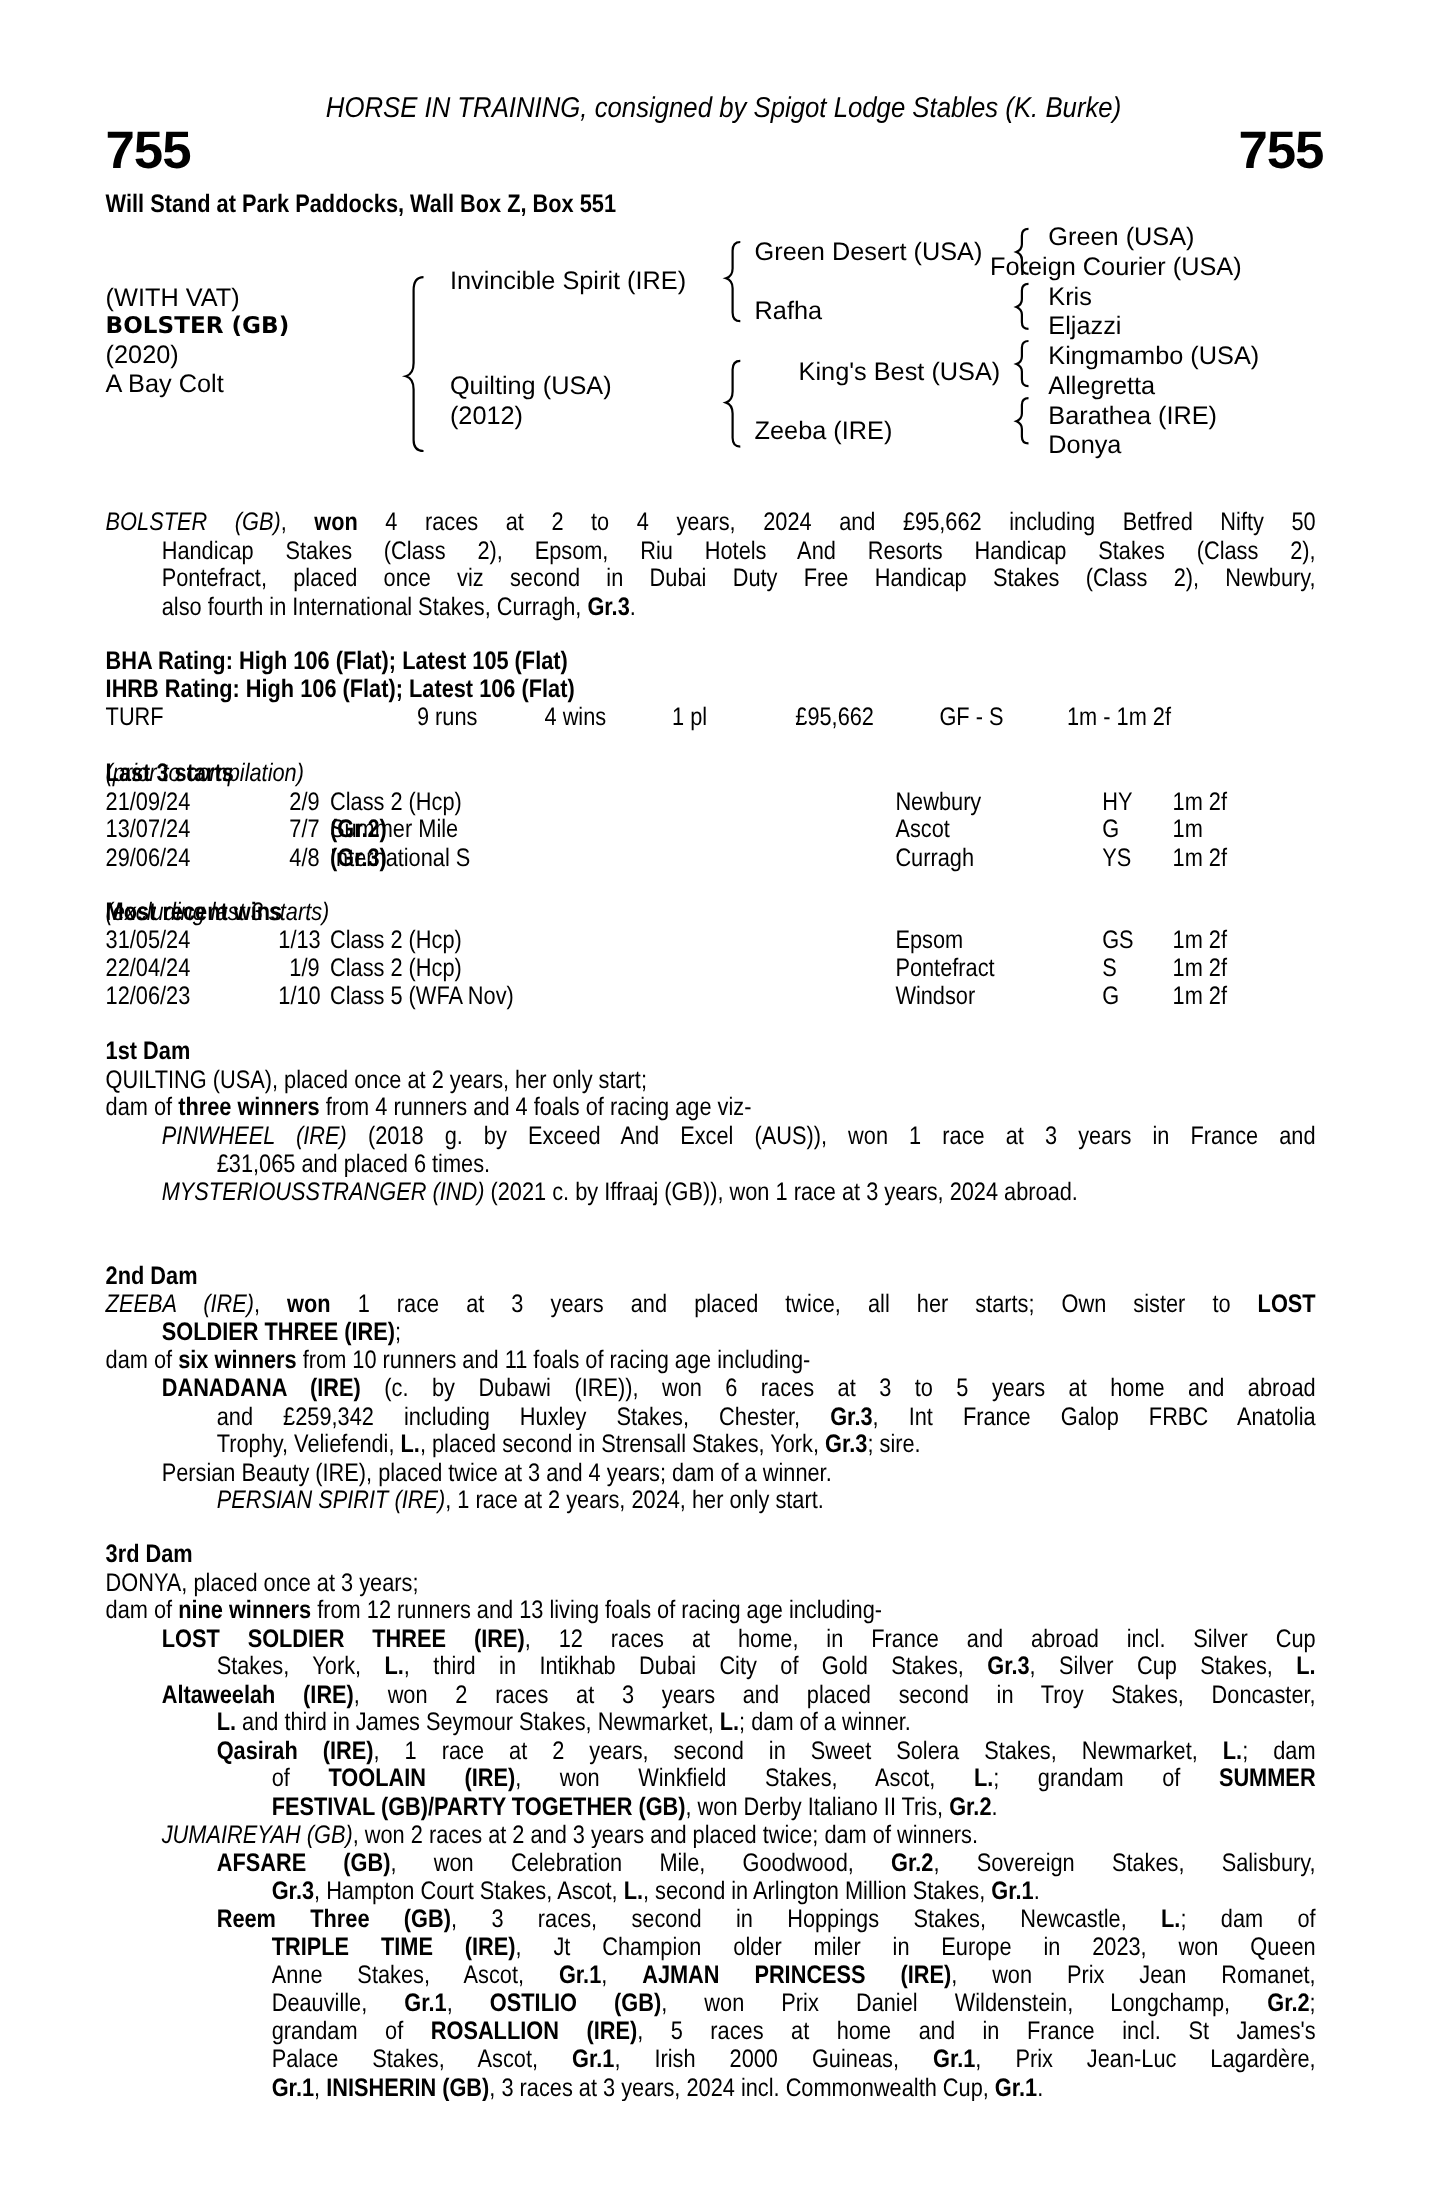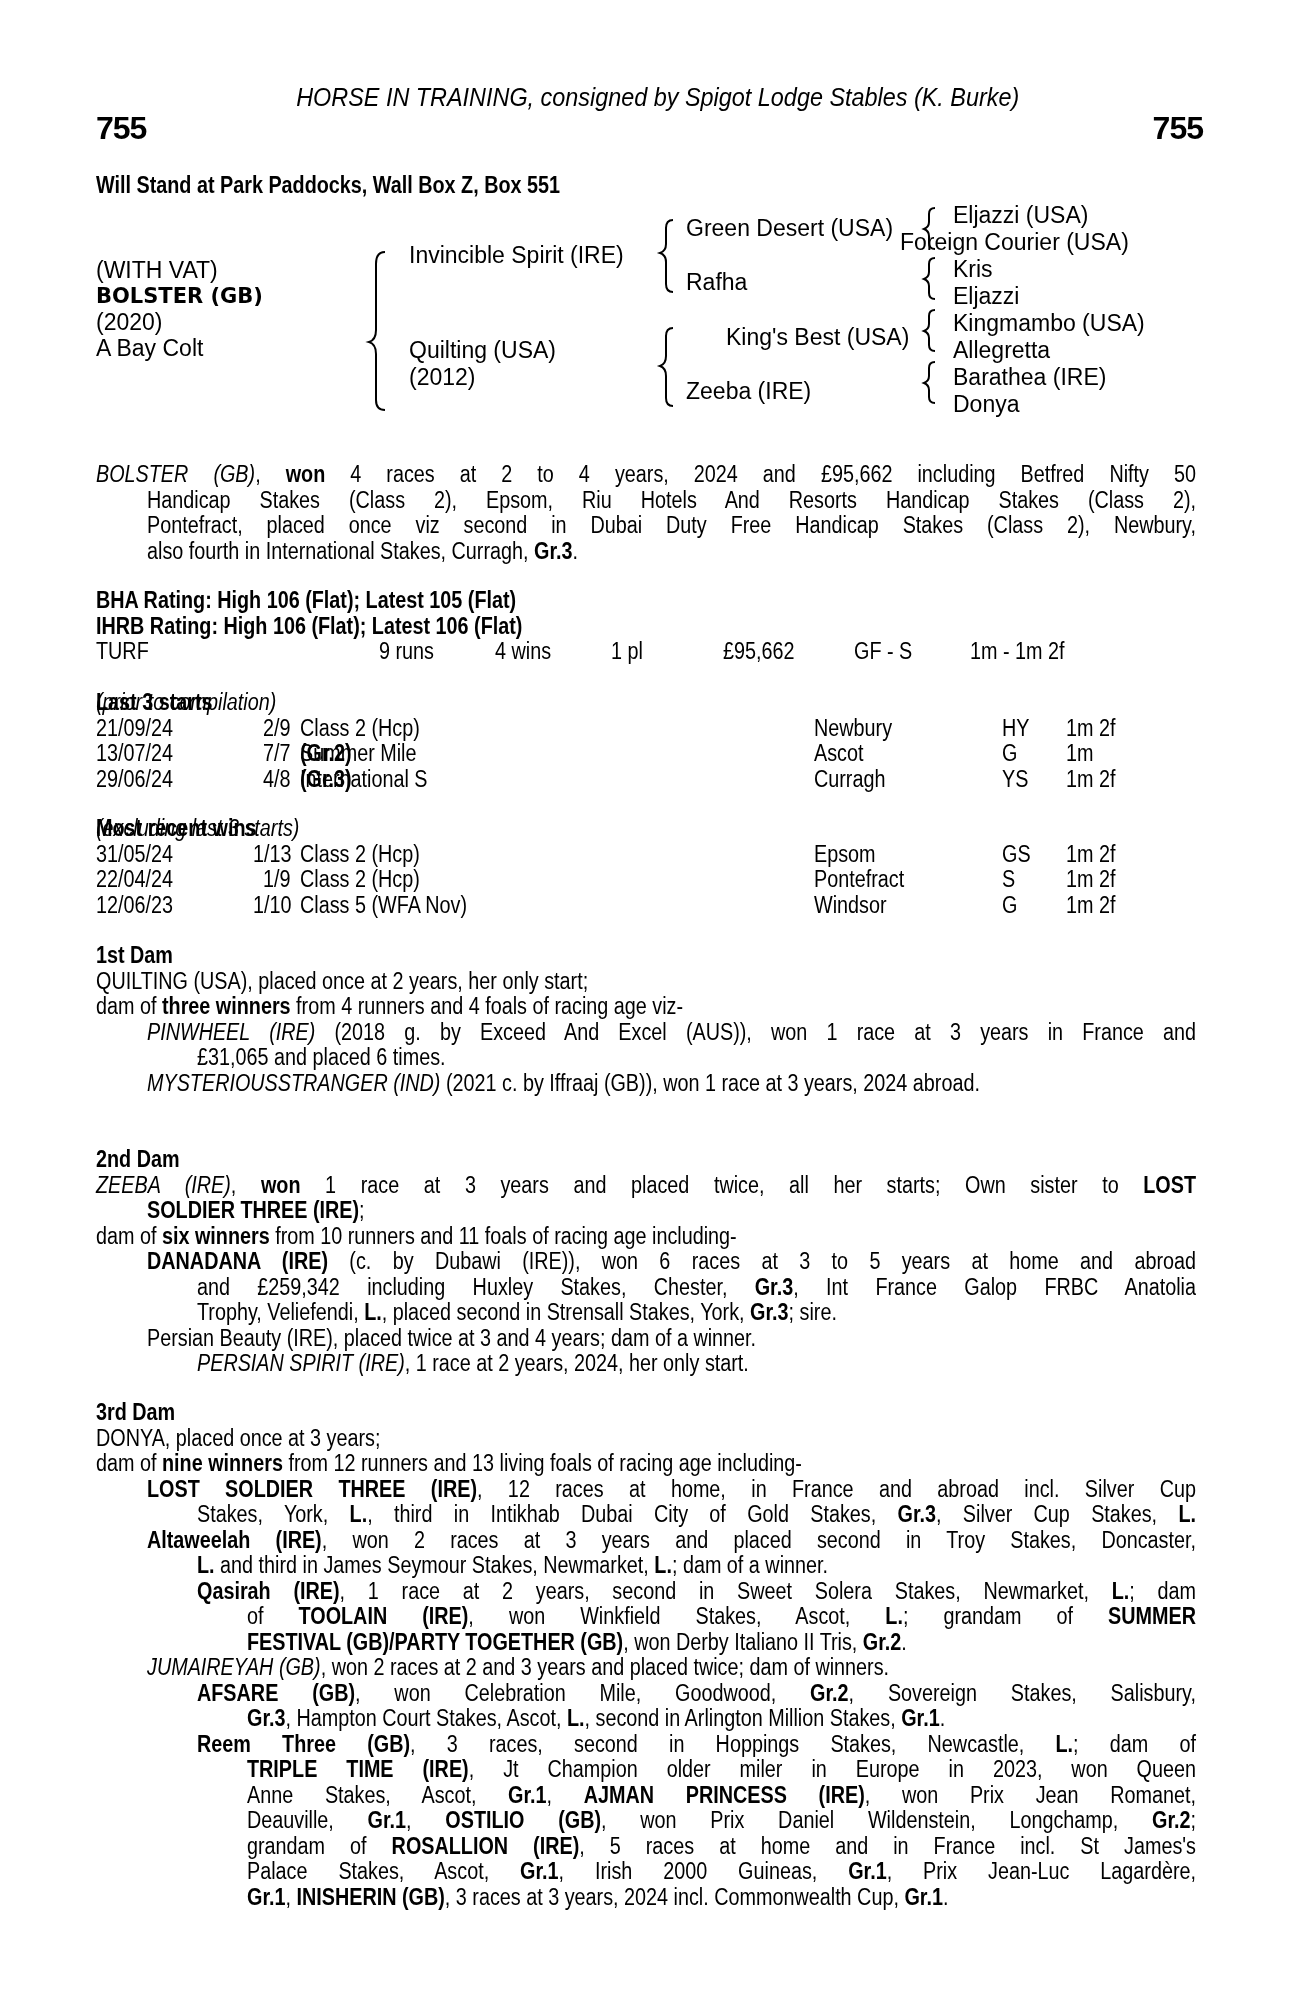--- a/index.html
+++ b/index.html
@@ -8,21 +8,21 @@
     font-family: "Liberation Sans", sans-serif; color: #000000;
   }
   .narrow { transform: scaleX(0.86); transform-origin: left top; display: inline-block; white-space: nowrap; }
   .page { position: absolute; left: 0; top: 0; width: 1315px; height: 1520px; }
 
   .header-line {
     position: absolute; left: 0; width: 1315px; top: 82px; text-align: center;
     font-size: 26px; font-style: italic;
   }
   .header-line span { display: inline-block; transform: scaleX(0.9); }
-  .lot-number { position: absolute; top: 110px; font-size: 32px; font-weight: bold; letter-spacing: -1px; }
+  .lot-number { position: absolute; top: 110px; font-size: 48px; font-weight: bold; letter-spacing: -1px; }
   .lot-left { left: 96px; }
   .lot-right { right: 112px; }
   .stand-line { position: absolute; left: 96px; top: 172px; font-size: 23px; font-weight: bold; }
 
   
   .ped { position: absolute; font-size: 23px; line-height: 26px; white-space: nowrap; }
   .ped-bold { font-weight: bold; font-size: 23px; }
   .brace-svg { position: absolute; overflow: visible; }
 
   
@@ -73,21 +73,21 @@
 
   <div class="ped" style="left:409px; top:242px;">Invincible Spirit (IRE)</div>
   <div class="ped" style="left:409px; top:337px;">Quilting (USA)</div>
   <div class="ped" style="left:409px; top:364px;">(2012)</div>
 
   <div class="ped" style="left:686px; top:215px;">Green Desert (USA)</div>
   <div class="ped" style="left:686px; top:269px;">Rafha</div>
   <div class="ped" style="left:686px; top:324px;margin-left:40px;">King's Best (USA)</div>
   <div class="ped" style="left:686px; top:378px;">Zeeba (IRE)</div>
 
-  <div class="ped" style="left:953px; top:202px;">Eljazzi (USA)</div>
+  <div class="ped" style="left:953px; top:202px;">Green (USA)</div>
   <div class="ped" style="left:900px; top:229px;">Foreign Courier (USA)</div>
   <div class="ped" style="left:953px; top:256px;">Kris</div>
   <div class="ped" style="left:953px; top:283px;">Eljazzi</div>
   <div class="ped" style="left:953px; top:310px;">Kingmambo (USA)</div>
   <div class="ped" style="left:953px; top:337px;">Allegretta</div>
   <div class="ped" style="left:953px; top:364px;">Barathea (IRE)</div>
   <div class="ped" style="left:953px; top:391px;">Donya</div>
 
   <div class="blk" id="summary-block" style="top:462px;">
       <div class="line"><span class="narrow" style="margin-left: 0px; word-spacing: 22.7309px;"><span class="i">BOLSTER (GB)</span><span>, </span><span class="b">won</span><span> 4 races at 2 to 4 years, 2024 and £95,662 including Betfred Nifty 50</span></span></div>

